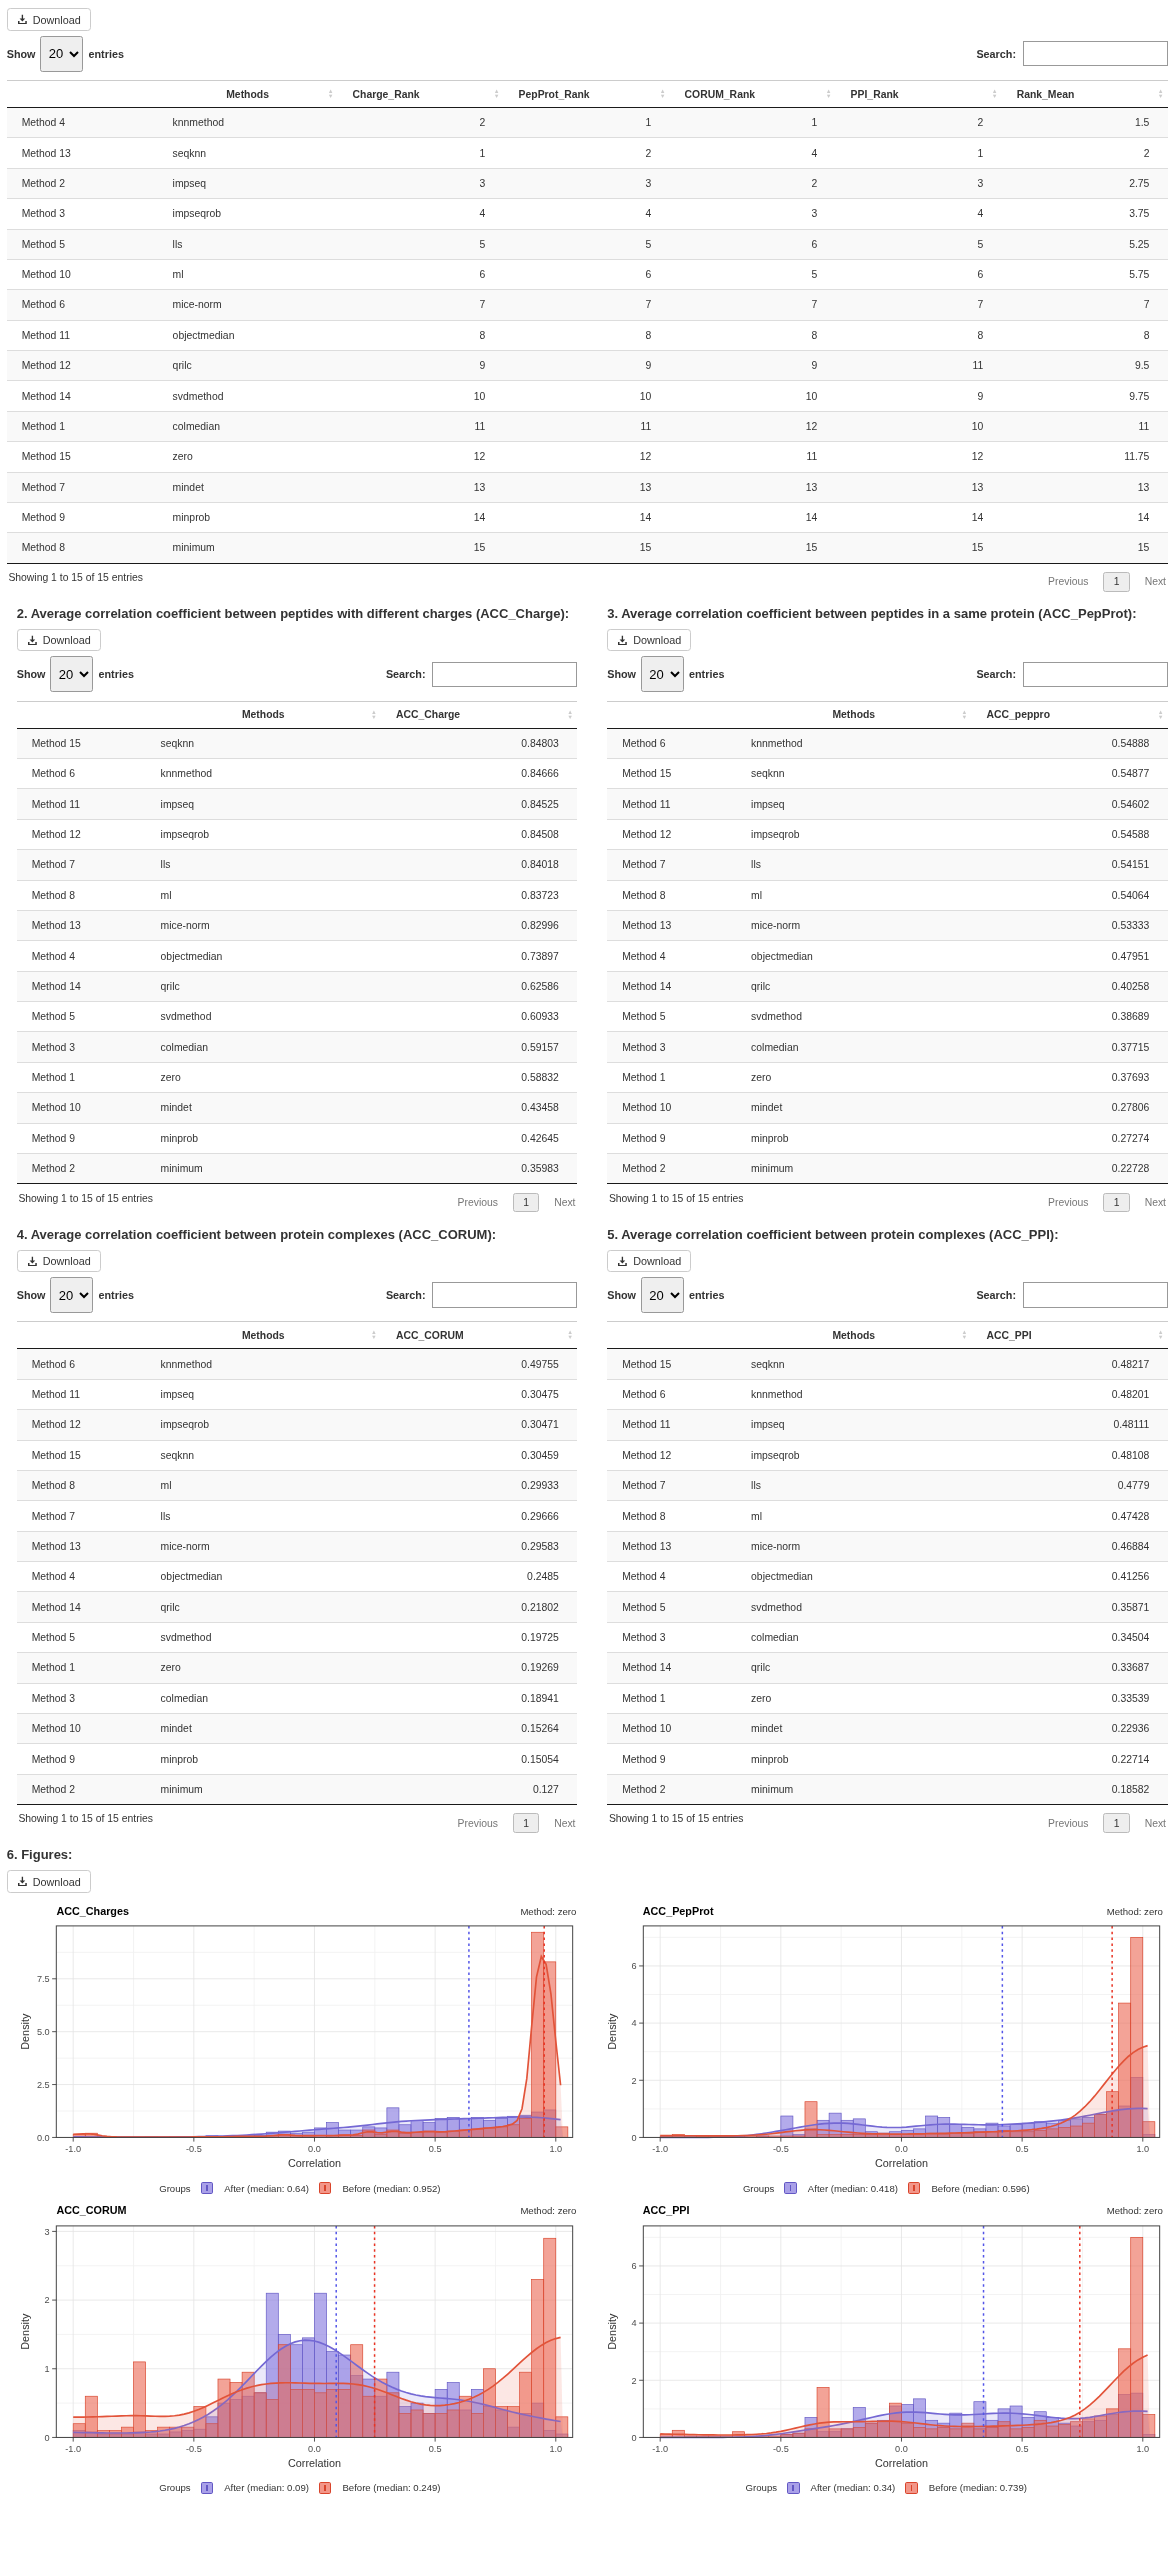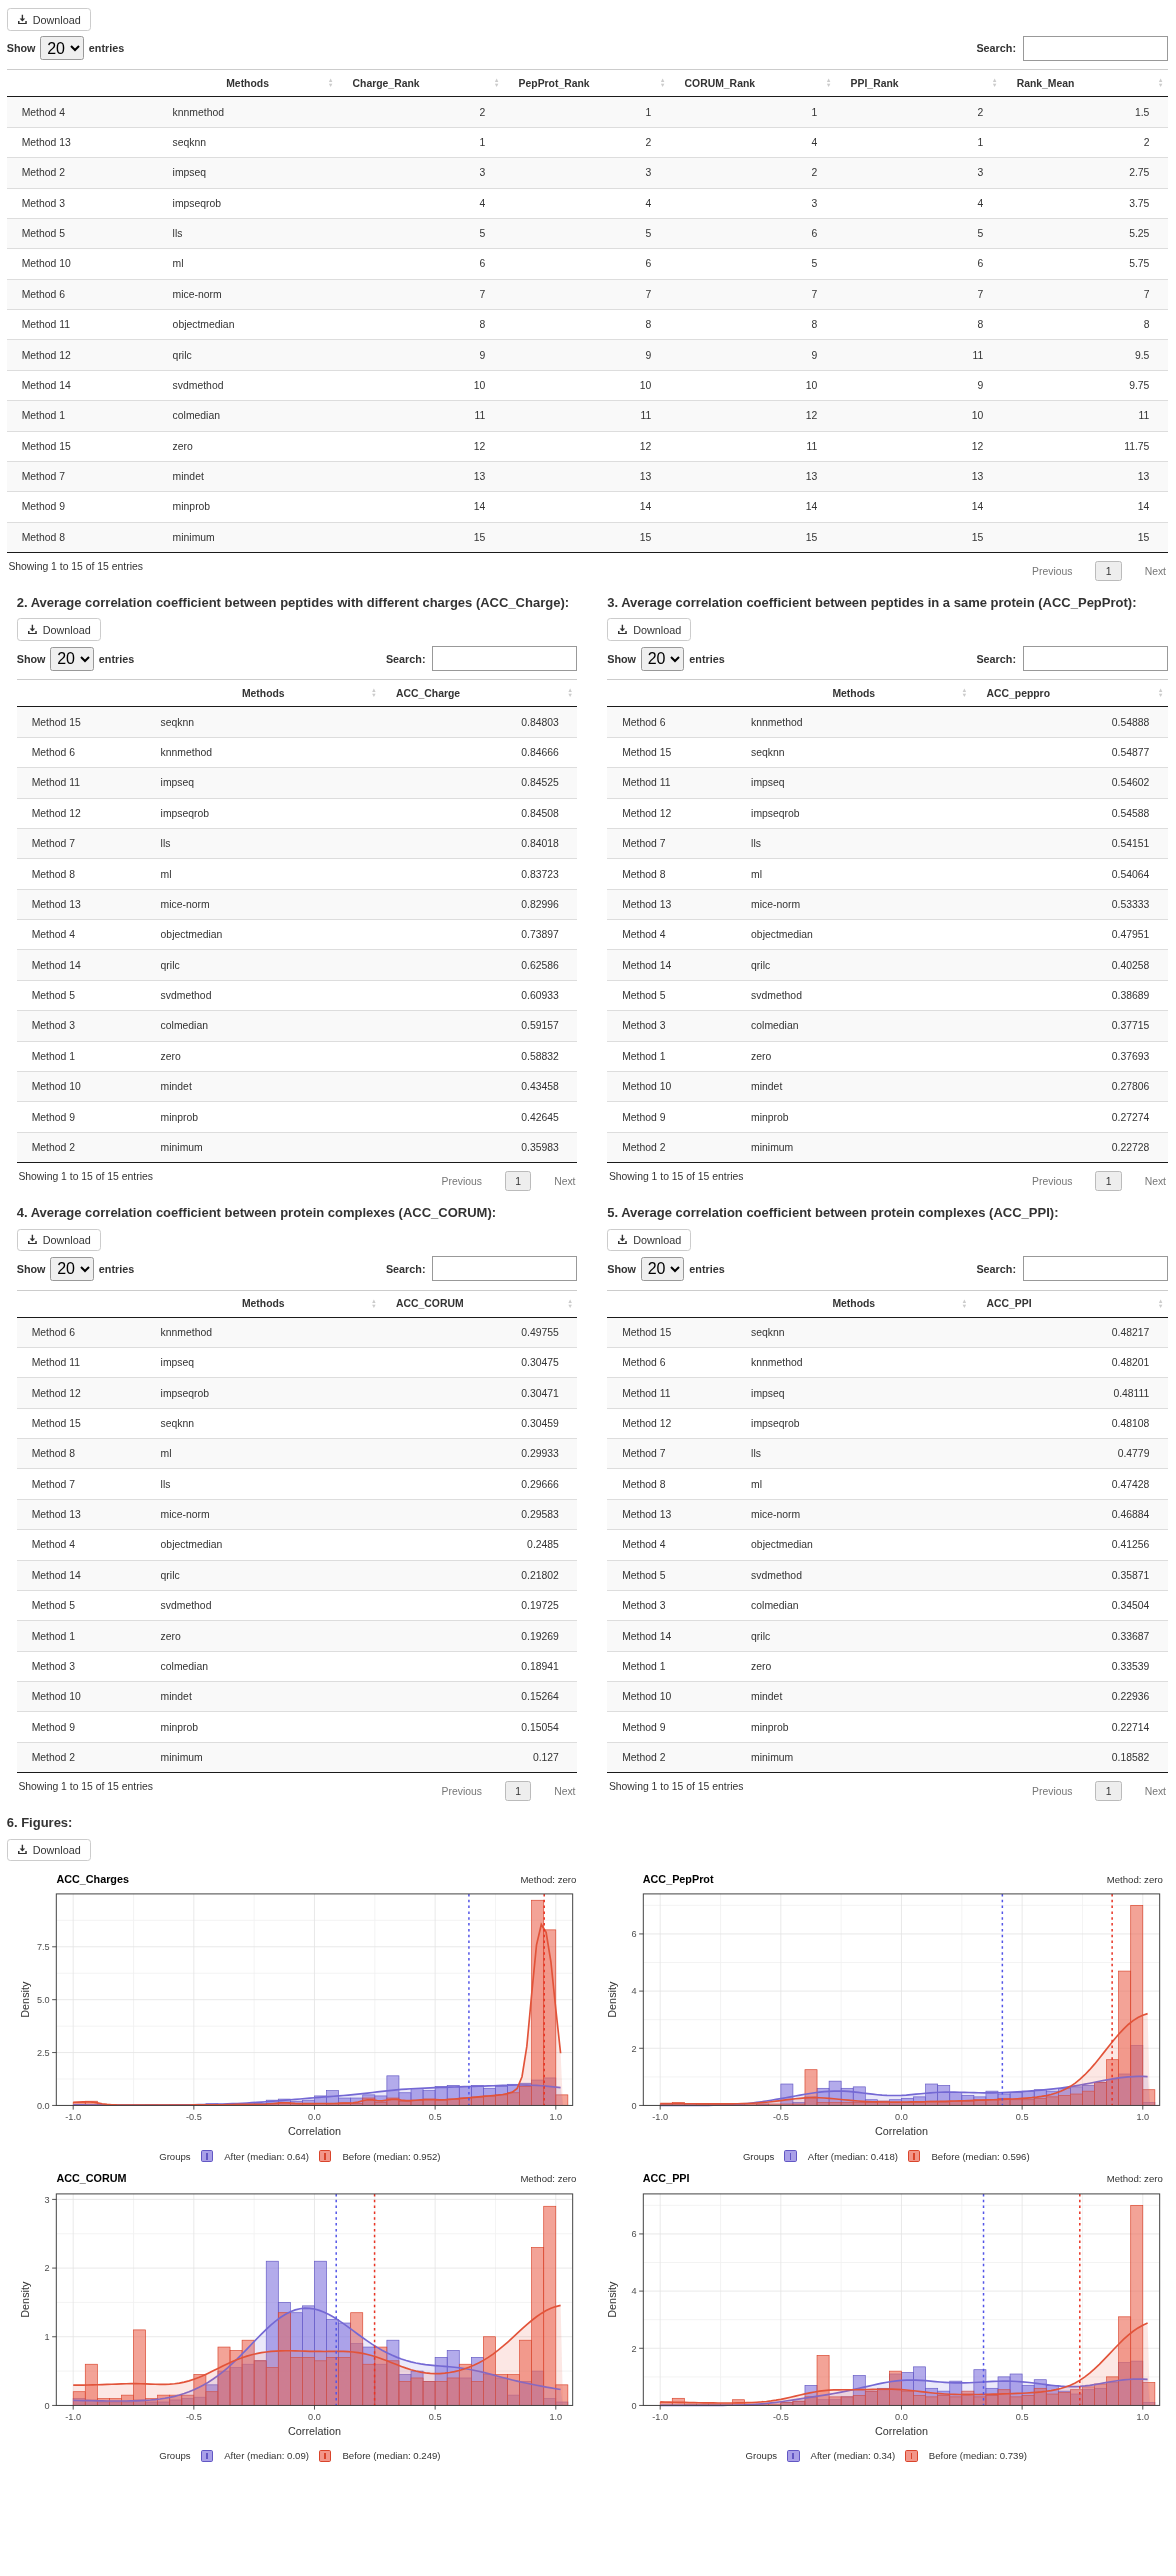--- a/index.html
+++ b/index.html
@@ -4,39 +4,39 @@
 <style>
   html,body{margin:0;padding:0;background:#fff;color:#333;
     font-family:"Liberation Sans","DejaVu Sans",sans-serif;font-size:10.8px;}
   .page{max-width:1177px;margin:0 auto;padding:6.7px 8.3px 16.7px 6.7px;}
   h2.sec-title{font-size:13px;font-weight:700;color:#333;margin:10px 0 5px 0;line-height:1.35;}
   .btn-download{display:inline-flex;align-items:center;gap:5px;background:#fff;border:0.8px solid #ccc;
     border-radius:3.3px;padding:4.2px 9.2px;font-size:10.8px;color:#333;cursor:pointer;margin:1.7px 0 3.3px 0;}
   .btn-download svg{width:10.8px;height:10.8px;fill:#333;}
   .ctrl-row{display:flex;justify-content:space-between;align-items:center;margin:1.7px 0 8.3px 0;}
   .show-wrap{font-weight:700;font-size:10.8px;display:inline-flex;align-items:center;gap:5px;}
-  select.page-size{font-size:16px;padding:0.8px 1.7px;border:0.8px solid #999;border-radius:2.5px;min-width:43px;height:24px;}
+  select.page-size{font-size:13px;padding:0.8px 1.7px;border:0.8px solid #999;border-radius:2.5px;min-width:43px;height:36px;text-align:center;}
   .search-wrap{font-weight:700;font-size:10.8px;display:inline-flex;align-items:center;gap:6.7px;}
   .search-input{width:133px;height:20px;border:0.8px solid #999;padding:1.7px 5px;font-size:10.8px;}
   table.datatable{width:100%;border-collapse:collapse;table-layout:fixed;}
   table.datatable thead th{font-weight:700;font-size:10.4px;padding:7.5px 15px;position:relative;
     border-top:0.8px solid #ccc;border-bottom:0.8px solid #1a1a1a;white-space:nowrap;}
   table.datatable th.c-label{text-align:left;}
   table.datatable th.c-methods{text-align:center;}
   table.datatable th.c-num{text-align:left;padding-right:18.3px;}
   table.datatable td{font-size:10.4px;padding:9.2px 15px;border-top:0.8px solid #ddd;color:#333;}
   table.datatable tbody tr:first-child td{border-top:none;}
   table.datatable tbody tr:nth-child(odd){background:#f9f9f9;}
   table.datatable tbody{border-bottom:0.8px solid #1a1a1a;}
   table.datatable td.c-num{text-align:right;padding-right:18.3px;}
   .sort-icons{position:absolute;right:4.2px;top:50%;transform:translateY(-50%);display:flex;flex-direction:column;
     line-height:5px;font-size:5.8px;color:#ccc;}
   .tbl-footer{display:flex;justify-content:space-between;padding:8.3px 1.7px 3.3px 1.7px;}
   .showing{font-size:10.4px;color:#333;}
-  .pager{display:flex;align-items:center;gap:23px;font-size:10.4px;}
+  .pager{display:flex;align-items:center;gap:15px;font-size:10.4px;}
   .pg{color:#777;cursor:pointer;}
   .pg.num{border:0.8px solid #bbb;background:#eee;color:#333;padding:3.3px 9.2px;border-radius:2.5px;}
   .two-col{display:grid;grid-template-columns:1fr 1fr;column-gap:20px;align-items:start;}
   .two-col > section{min-width:0;padding-left:10px;}
   .fig-grid{display:grid;grid-template-columns:1fr 1fr;column-gap:11.7px;row-gap:8.3px;margin-top:6.7px;}
   .figure{padding-left:11.7px;}
   .fig-head{display:flex;justify-content:space-between;align-items:baseline;width:563px;
     padding:1.7px 5px 2.5px 38px;box-sizing:border-box;}
   .fig-title{font-weight:700;font-size:10.8px;color:#000;}
   .fig-method{font-size:9.6px;color:#333;}

